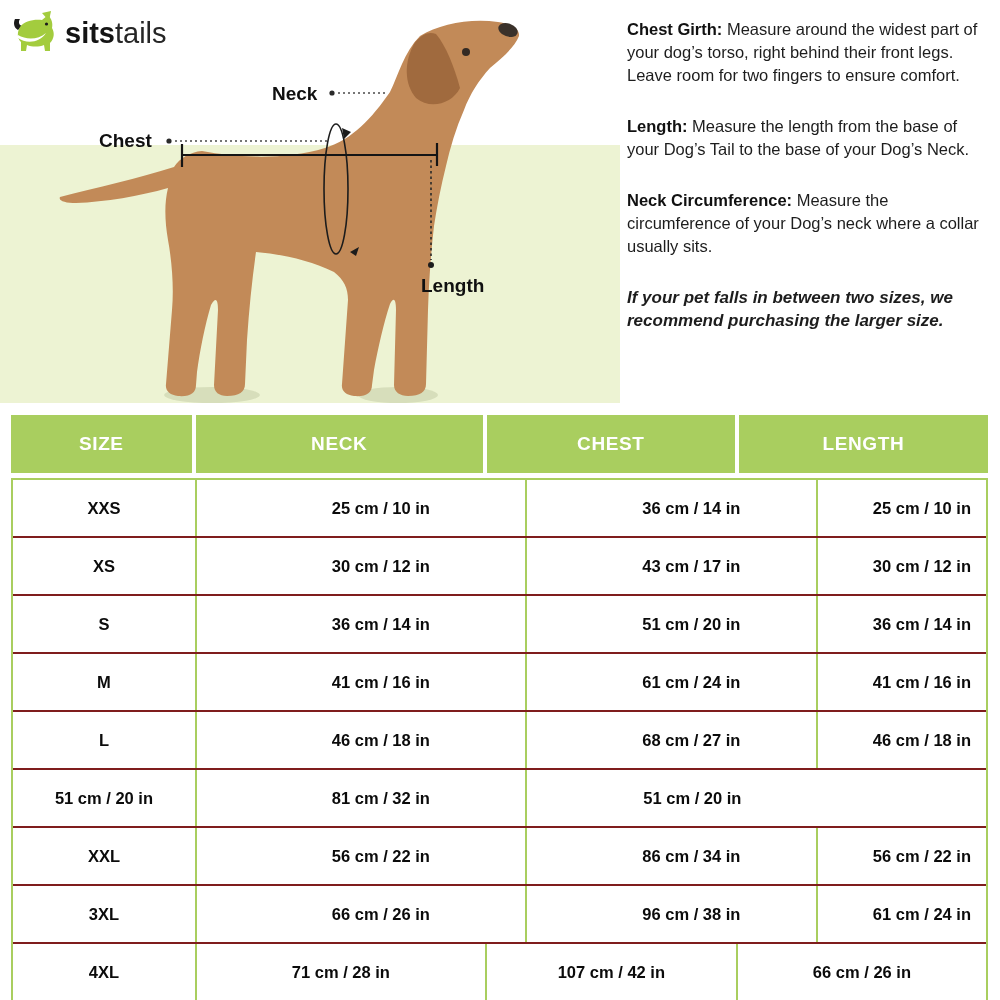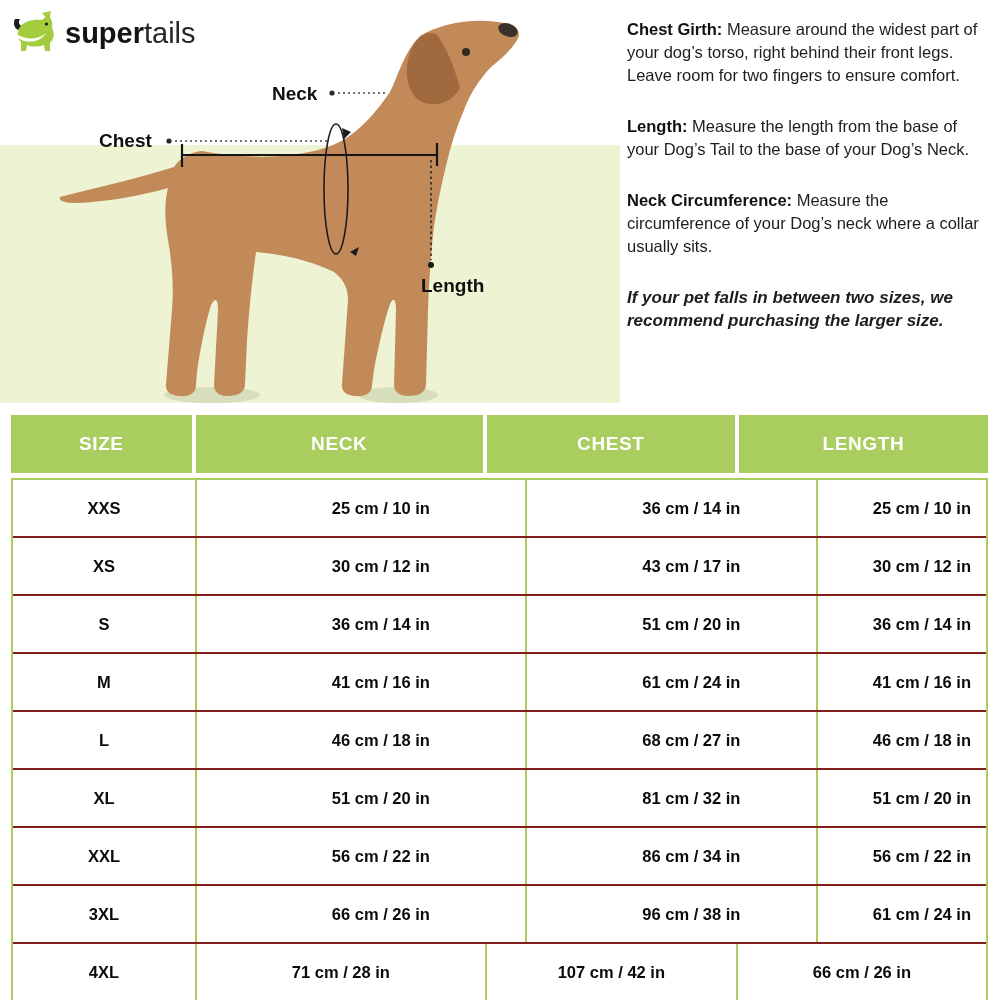--- a/index.html
+++ b/index.html
@@ -47,21 +47,21 @@
 
       <path d="M30 2 L39 0 L37 10 Z" fill="#a3cc3e"></path>
 
       <path d="M8 16 C12 10 22 8 30 9 L36 4 C40 8 41 13 40 17 C43 22 42 28 38 32 L38 40 L33 40 L32 34 C27 36 20 36 15 34 L14 40 L9 40 L9 31 C5 27 5 21 8 16 Z" fill="#a3cc3e"></path>
 
       <path d="M6 24 C14 29 26 29 34 22 C28 32 14 33 6 27 Z" fill="#ffffff"></path>
 
       <circle cx="34.5" cy="13" r="1.6" fill="#1b1b1b"></circle>
     </svg>
   </span>
-  <span class="logo-text"><span class="logo-super">super</span><span class="logo-tails">tails</span></span>
+  <span class="logo-text"><span class="logo-super">sits</span><span class="logo-tails">tails</span></span>
 </div>
 
 <div class="panel"></div>
 
 <svg class="dog-svg" viewBox="0 0 620 410">
 
   <ellipse cx="212" cy="395" rx="48" ry="8" fill="rgba(60,70,20,0.12)"></ellipse>
   <ellipse cx="398" cy="395" rx="40" ry="8" fill="rgba(60,70,20,0.12)"></ellipse>
 
   <path fill="#c28a58" d="
@@ -173,21 +173,20 @@
       <div class="td">61 cm / 24 in</div>
       <div class="td">41 cm / 16 in</div>
     </div>
     <div class="tr">
       <div class="td">L</div>
       <div class="td">46 cm / 18 in</div>
       <div class="td">68 cm / 27 in</div>
       <div class="td">46 cm / 18 in</div>
     </div>
     <div class="tr">
-      <div class="td">XL</div>
       <div class="td">51 cm / 20 in</div>
       <div class="td">81 cm / 32 in</div>
       <div class="td">51 cm / 20 in</div>
     </div>
     <div class="tr">
       <div class="td">XXL</div>
       <div class="td">56 cm / 22 in</div>
       <div class="td">86 cm / 34 in</div>
       <div class="td">56 cm / 22 in</div>
     </div>

